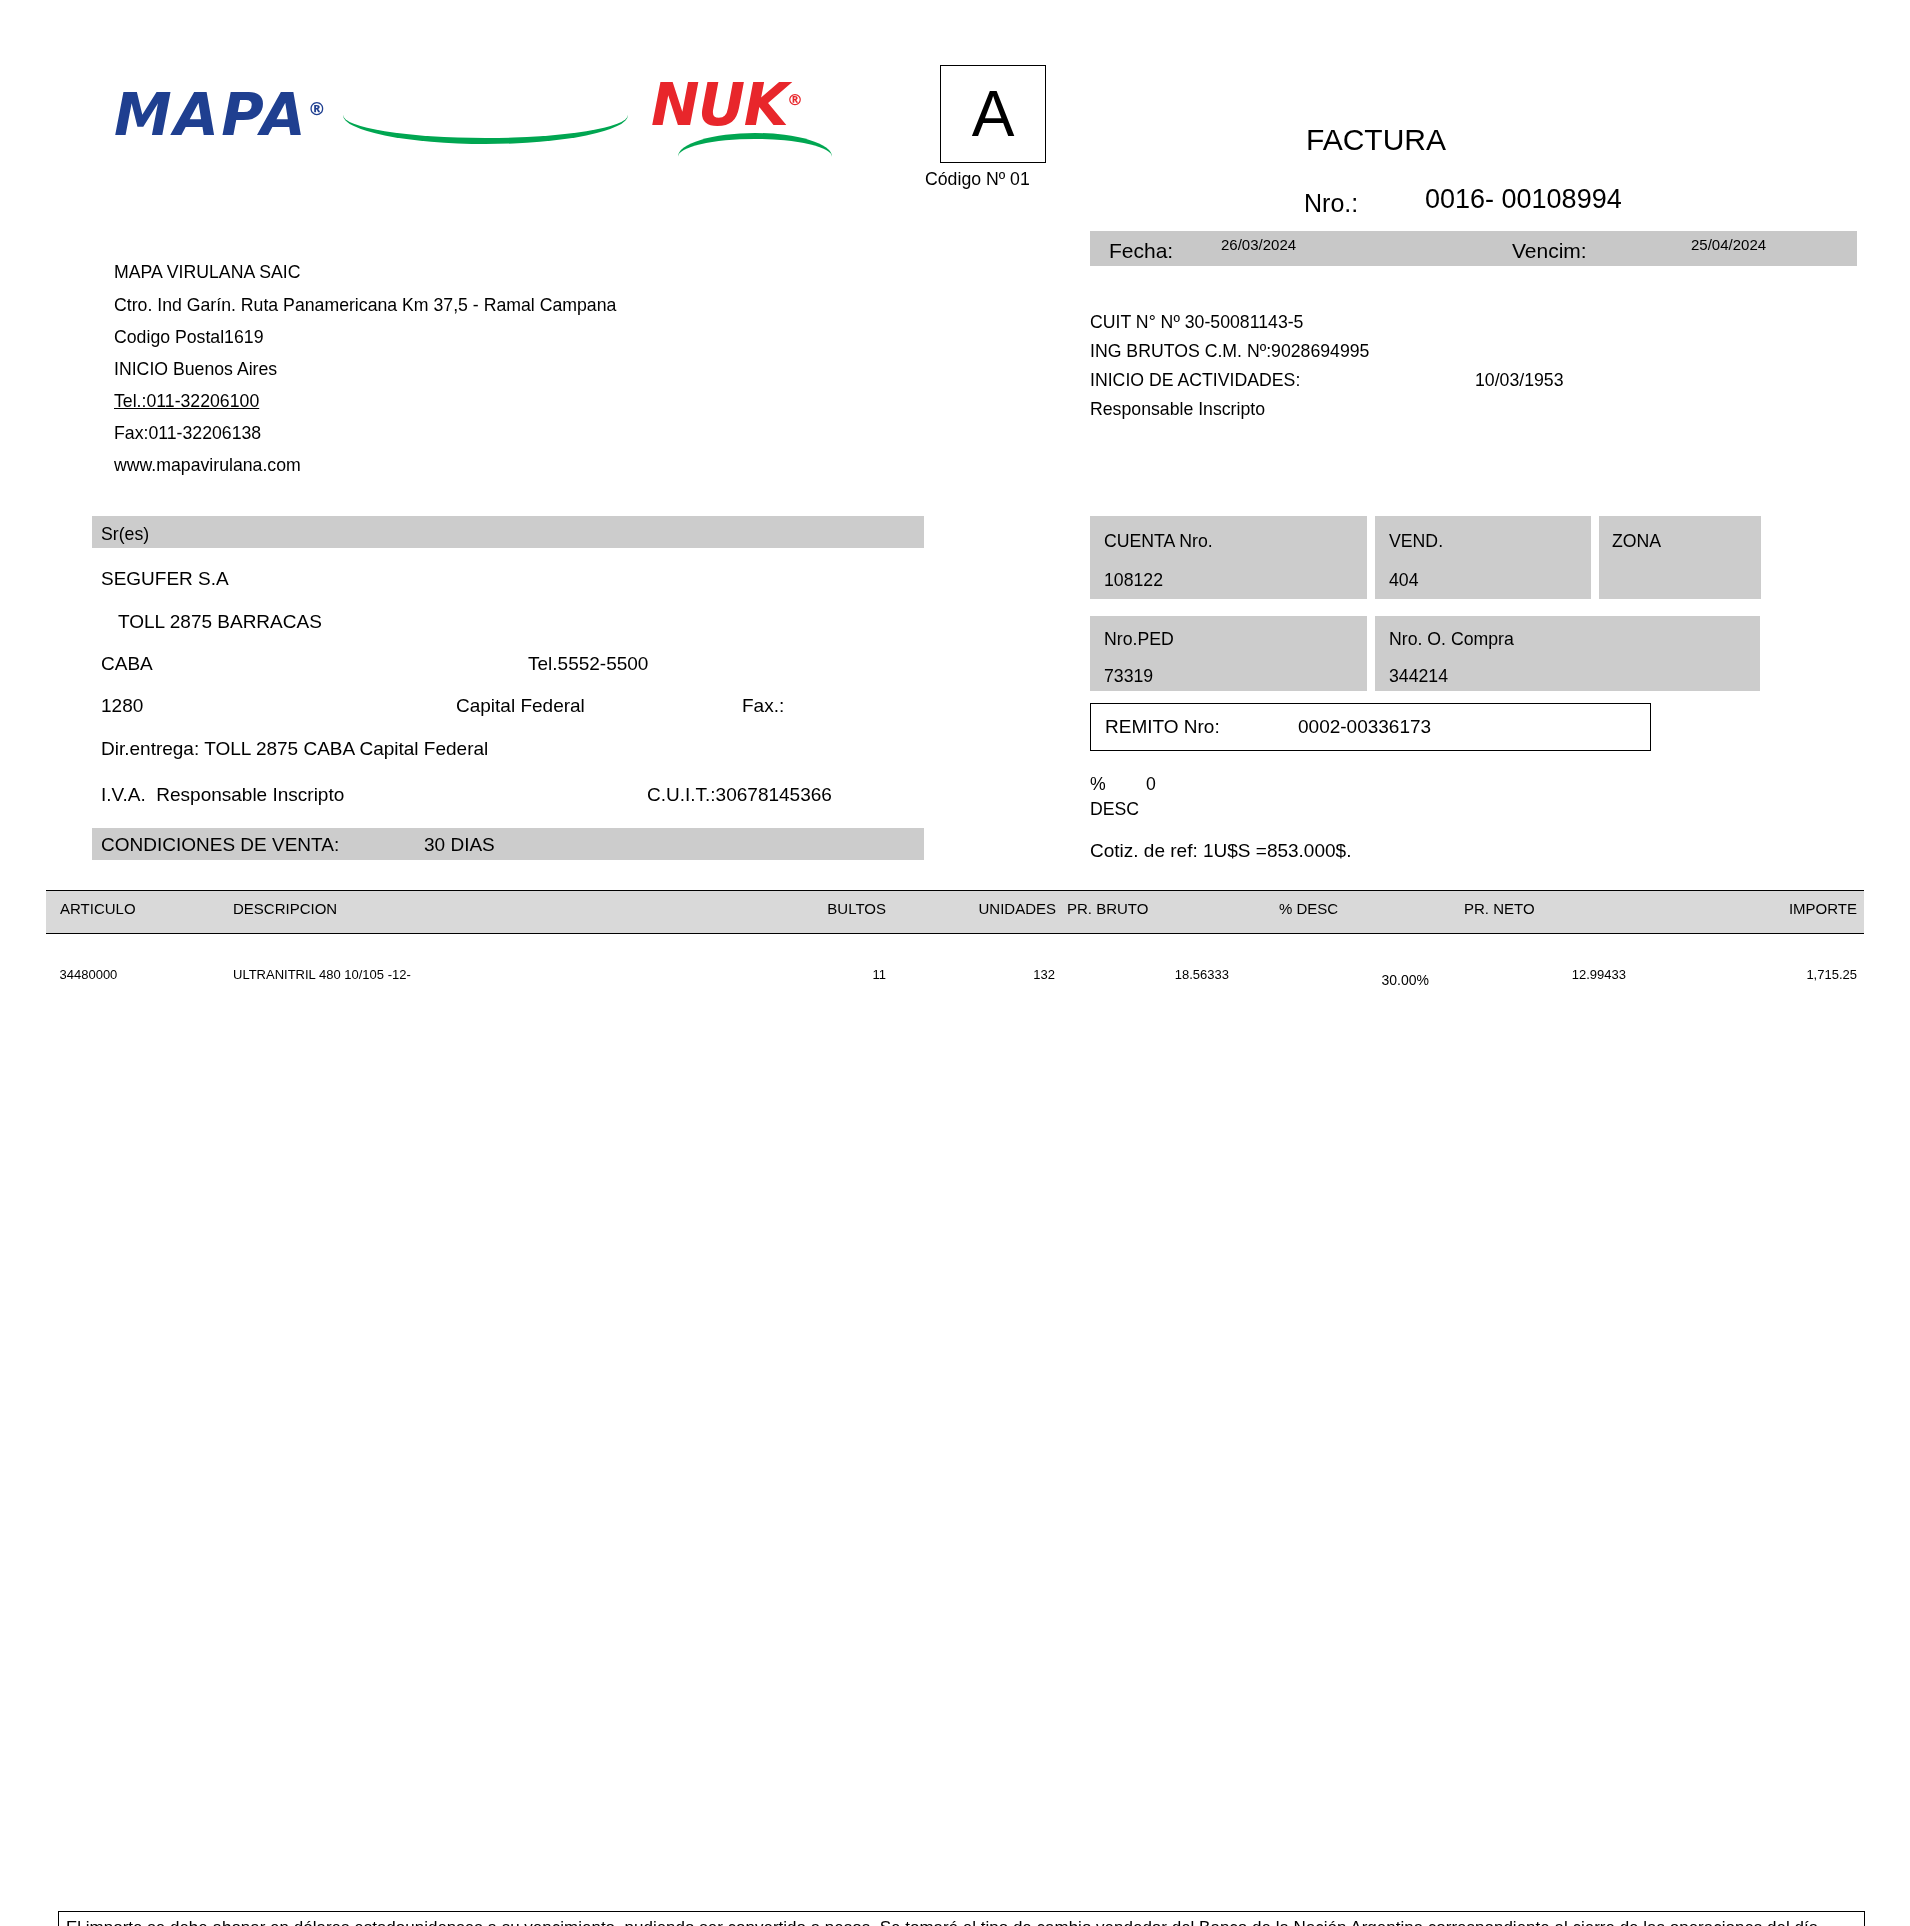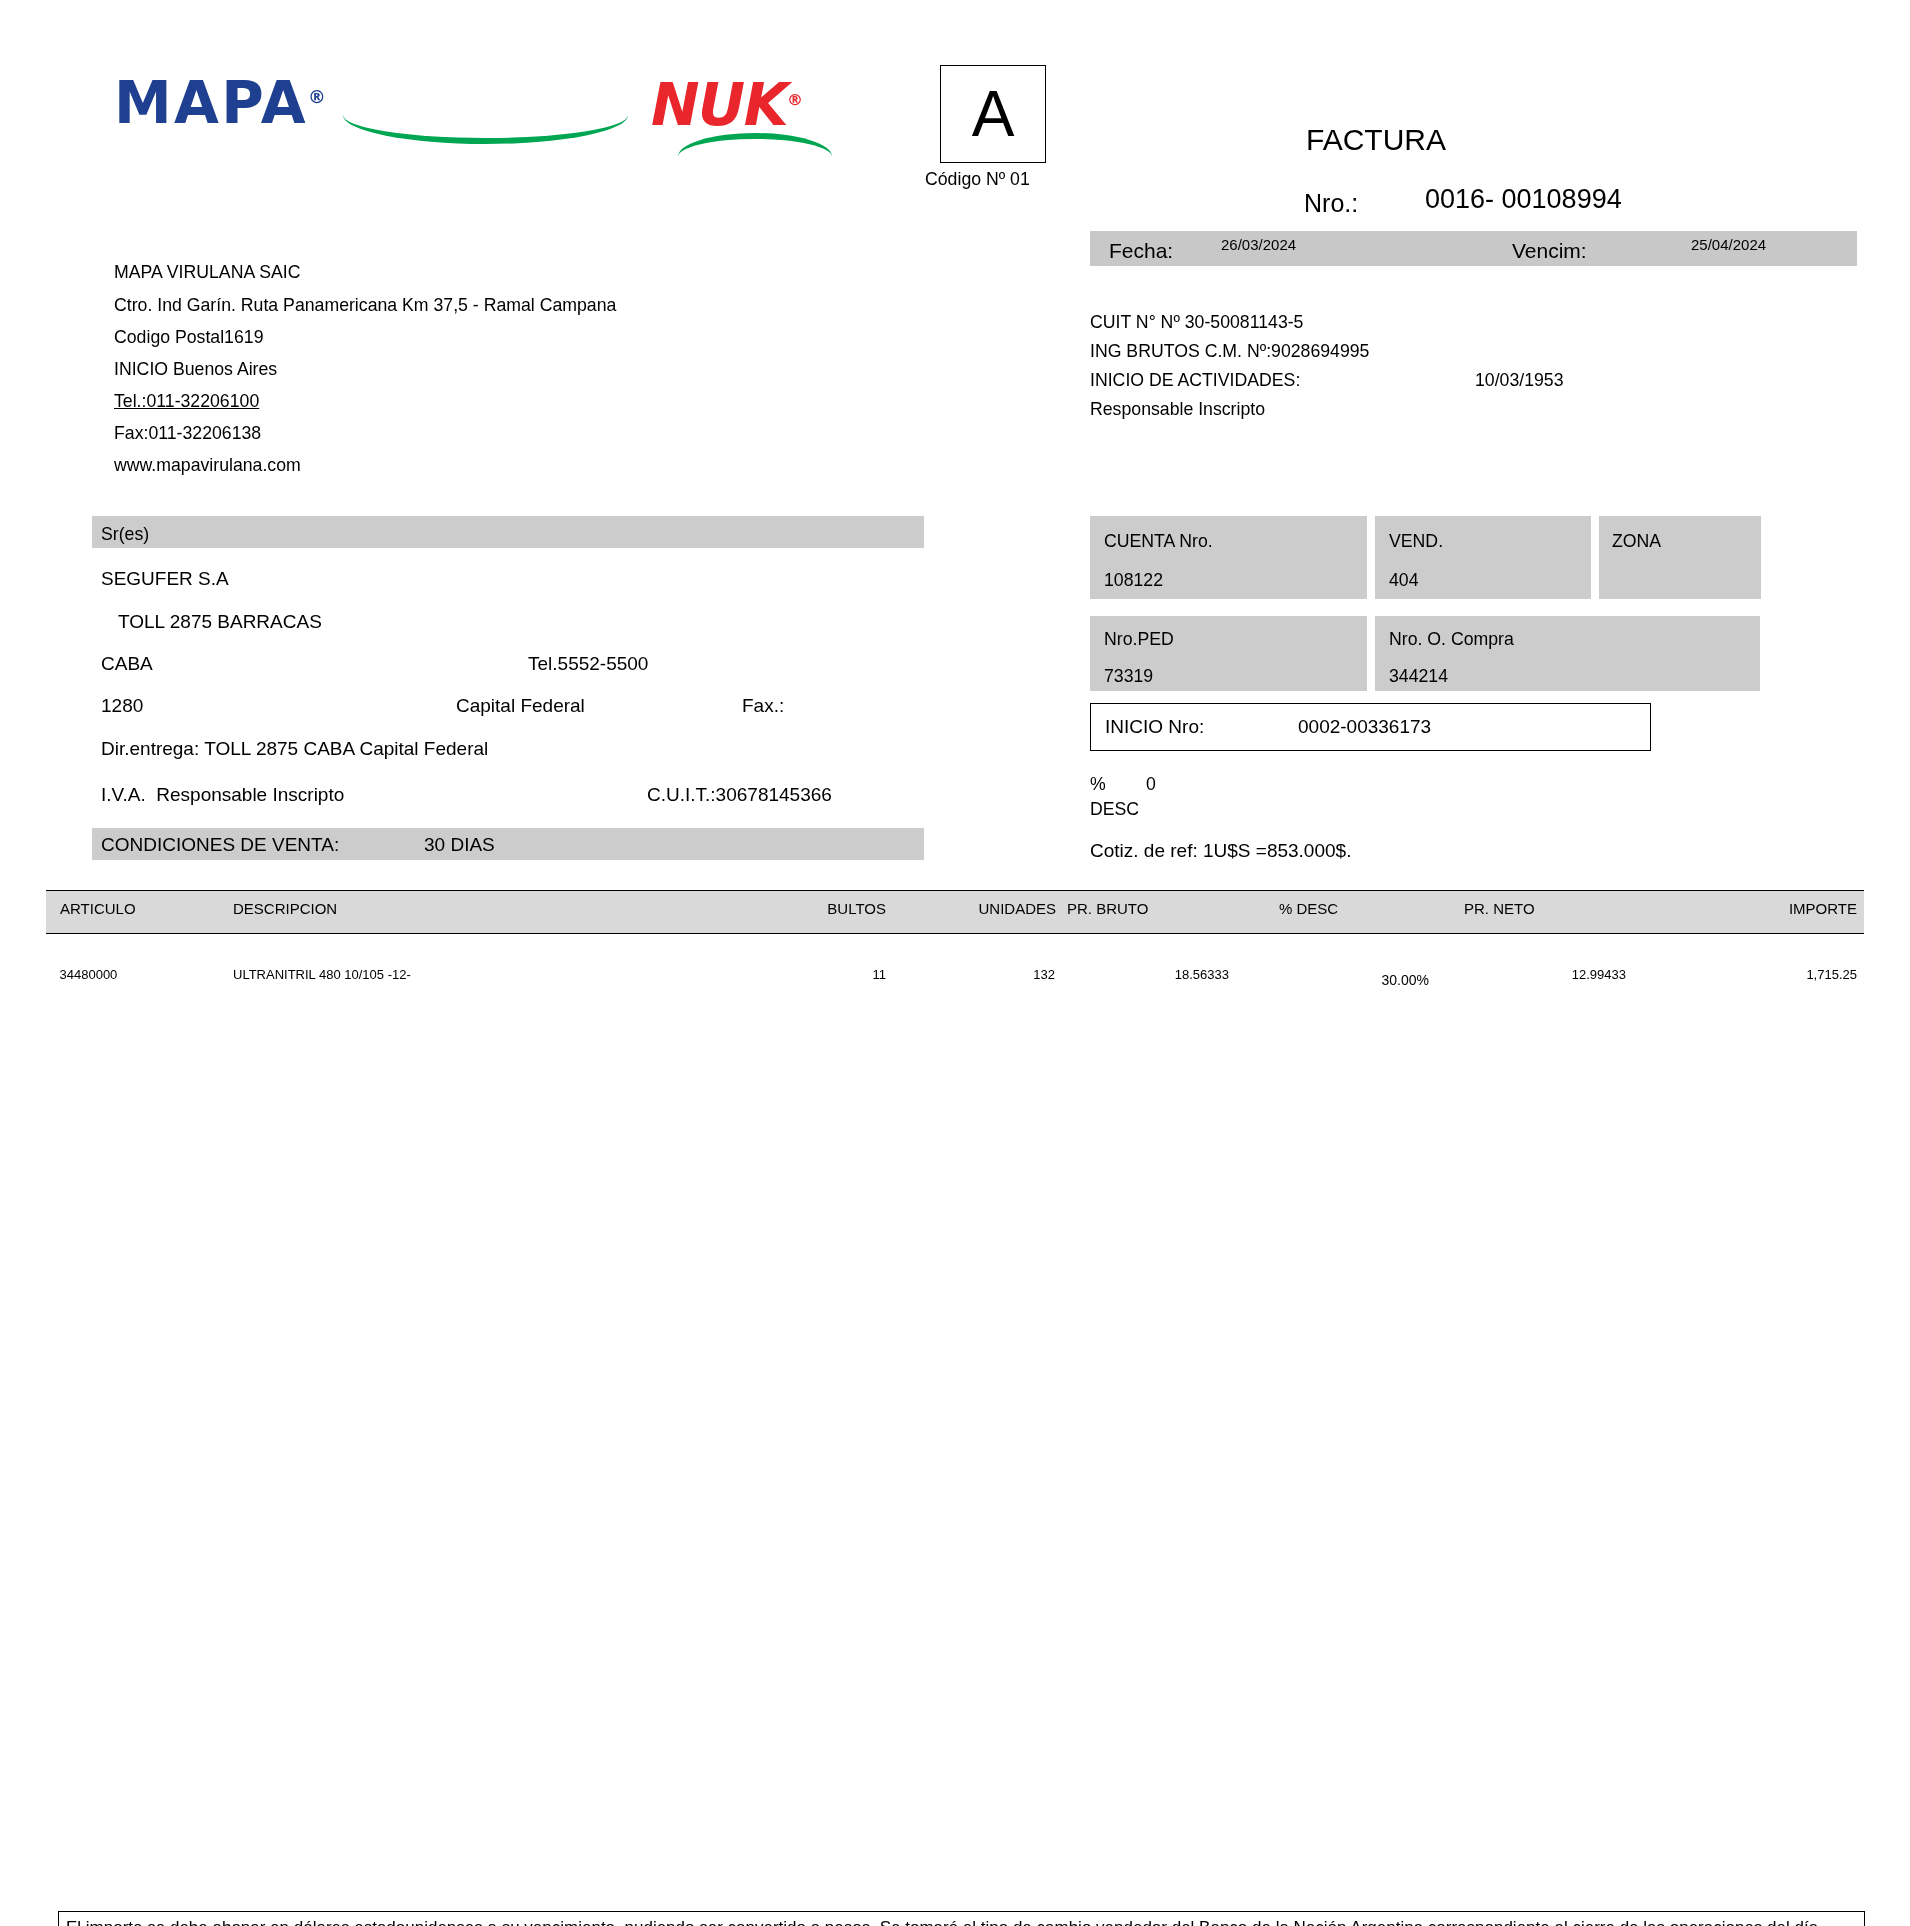--- a/index.html
+++ b/index.html
@@ -116,21 +116,21 @@
     padding: 4.6px 7px;
     font-size: 17px;
     line-height: 1.28;
   }
 </style>
 </head>
 <body>
 
 <div id="page">
 
-  <div class="abs" style="left:114px; top:69px;">
+  <div class="abs" style="left:114px; top:81px;font-style:italic;">
     <span class="logo-mapa"><span>MAPA</span><span class="reg">®</span></span>
   </div>
 
   <div class="abs" style="left:339px; top:65px; width:293px; height:85px;">
     <div class="virulana-swoosh2"></div>
     <div class="virulana-swoosh" style="left:3.9px; top:50px; width:285px;"></div>
   </div>
 
   <div class="abs" style="left:651px; top:71px;">
     <span class="logo-nuk"><span>NUK</span><span class="reg">®</span></span>
@@ -197,21 +197,21 @@
 
   <div class="abs grayband-light" style="left:1090px; top:616px; width:277px; height:75px;"></div>
   <div class="abs fs-46 t" style="left:1104px; top:629px;">Nro.PED</div>
   <div class="abs fs-46 t" style="left:1104px; top:666px;">73319</div>
 
   <div class="abs grayband-light" style="left:1375px; top:616px; width:385px; height:75px;"></div>
   <div class="abs fs-46 t" style="left:1389px; top:629px;">Nro. O. Compra</div>
   <div class="abs fs-46 t" style="left:1389px; top:666px;">344214</div>
 
   <div class="abs box-border" style="left:1090px; top:703px; width:559px; height:46px;"></div>
-  <div class="abs fs-50 t" style="left:1105px; top:716px;">INICIO Nro:</div>
+  <div class="abs fs-50 t" style="left:1105px; top:716px;">REMITO Nro:</div>
   <div class="abs fs-50 t" style="left:1298px; top:716px;">0002-00336173</div>
 
   <div class="abs fs-46 t" style="left:1090px; top:774px;">%</div>
   <div class="abs fs-46 t" style="left:1146px; top:774px;">0</div>
   <div class="abs fs-46 t" style="left:1090px; top:799px;">DESC</div>
 
   <div class="abs fs-50 t" style="left:1090px; top:840px;">Cotiz. de ref: 1U$S =853.000$.</div>
 
   <div class="abs items-head" style="left:46px; top:890px; width:1818px; height:42px;"></div>
   <div class="abs fs-58 t" style="left:60px; top:900px;">ARTICULO</div>

